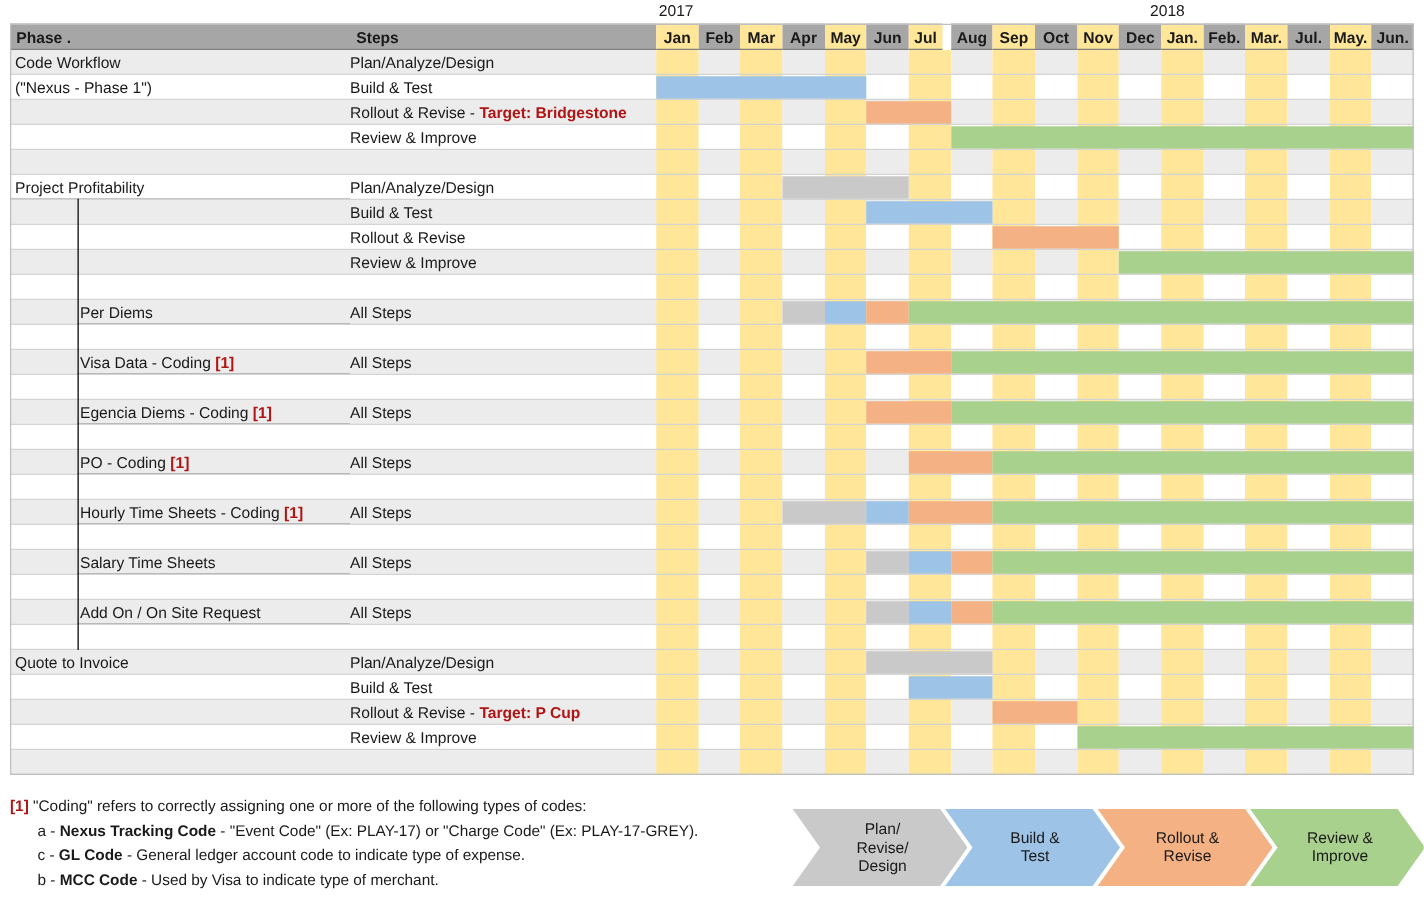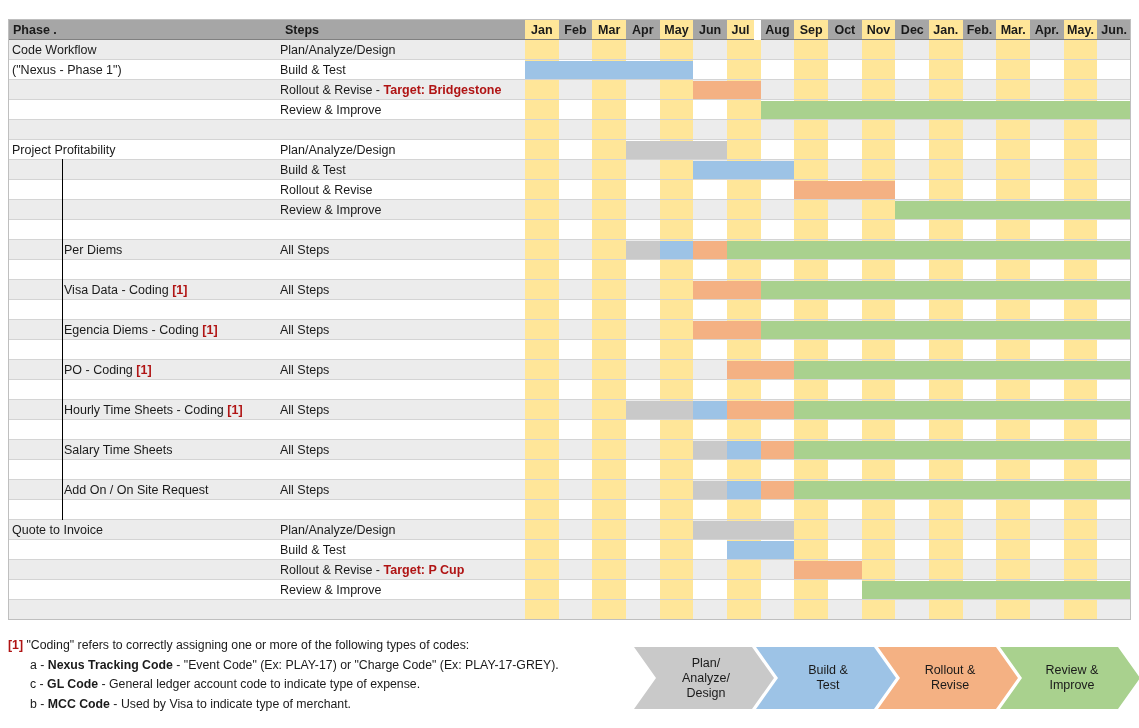--- a/index.html
+++ b/index.html
@@ -218,41 +218,45 @@
   .chev.c1 { background: #9dc3e6; }
   .chev.c2 { background: #f4b183; }
   .chev.c3 { background: #a9d18e; }
   .chev span { display: block; padding-left: 8px; padding-right: 4px; }
 </style>
 </head>
 <body>
 
 <div id="page">
 
+  <div class="year-band" id="year-band">
+      <div class="year-lbl" style="left: 527px;">2017</div>
+      <div class="year-lbl" style="left: 920px;">2018</div>
+    </div>
 
   <div class="hdr">
     <div class="hdr-phase">Phase     .</div>
     <div class="hdr-steps">Steps</div>
     <div id="month-headers">
         <div class="mcell y" style="left: 525px; width: 33.6667px;">Jan</div>
         <div class="mcell g" style="left: 558.667px; width: 33.6667px;">Feb</div>
         <div class="mcell y" style="left: 592.333px; width: 33.6667px;">Mar</div>
         <div class="mcell g" style="left: 626px; width: 33.6667px;">Apr</div>
         <div class="mcell y" style="left: 659.667px; width: 33.6667px;">May</div>
         <div class="mcell g" style="left: 693.333px; width: 33.6667px;">Jun</div>
         <div class="mcell y" style="left: 727px; width: 27px;">Jul</div>
         <div class="mcell g" style="left: 760.667px; width: 33.6667px;">Aug</div>
         <div class="mcell y" style="left: 794.333px; width: 33.6667px;">Sep</div>
         <div class="mcell g" style="left: 828px; width: 33.6667px;">Oct</div>
         <div class="mcell y" style="left: 861.667px; width: 33.6667px;">Nov</div>
         <div class="mcell g" style="left: 895.333px; width: 34px;">Dec</div>
         <div class="mcell y" style="left: 929px; width: 33.6667px;">Jan.</div>
         <div class="mcell g" style="left: 962.667px; width: 33.6667px;">Feb.</div>
         <div class="mcell y" style="left: 996.333px; width: 33.6667px;">Mar.</div>
-        <div class="mcell g" style="left: 1030px; width: 33.6667px;">Apr.</div>
+        <div class="mcell g" style="left: 1030px; width: 33.6667px;">Jul.</div>
         <div class="mcell y" style="left: 1063.67px; width: 33.6667px;">May.</div>
         <div class="mcell g" style="left: 1097.33px; width: 33.6667px;">Jun.</div>
       </div>
   </div>
 
   <div class="body" id="gantt-body">
       <div class="row shade" style="top: 0px;">
         <div class="lblzone">
           <div class="phase-txt">Code Workflow</div>
           <div class="step-txt"><span>Plan/Analyze/Design</span></div>
@@ -1047,21 +1051,21 @@
       <div class="note"><span class="fnref">[1]</span><span>  "Coding" refers to correctly assigning one or more of the following types of codes:</span></div>
       <div class="note indent"><span>a - </span><b>Nexus Tracking Code</b><span> - "Event Code" (Ex: PLAY-17) or "Charge Code" (Ex: PLAY-17-GREY).</span></div>
       <div class="note indent"><span>c - </span><b>GL Code</b><span> - General ledger account code to indicate type of expense.</span></div>
       <div class="note indent"><span>b - </span><b>MCC Code</b><span> - Used by Visa to indicate type of merchant.</span></div>
     </div>
 
   <div class="legend" id="legend">
       <div class="chev c0" style="left: 0px; width: 140px;">
         <span>
           <div>Plan/</div>
-          <div>Analyze/</div>
+          <div>Revise/</div>
           <div>Design</div>
         </span>
       </div>
       <div class="chev c1" style="left: 122px; width: 140px;">
         <span>
           <div>Build &amp;</div>
           <div>Test</div>
         </span>
       </div>
       <div class="chev c3" style="left: 366px; width: 140px;">

